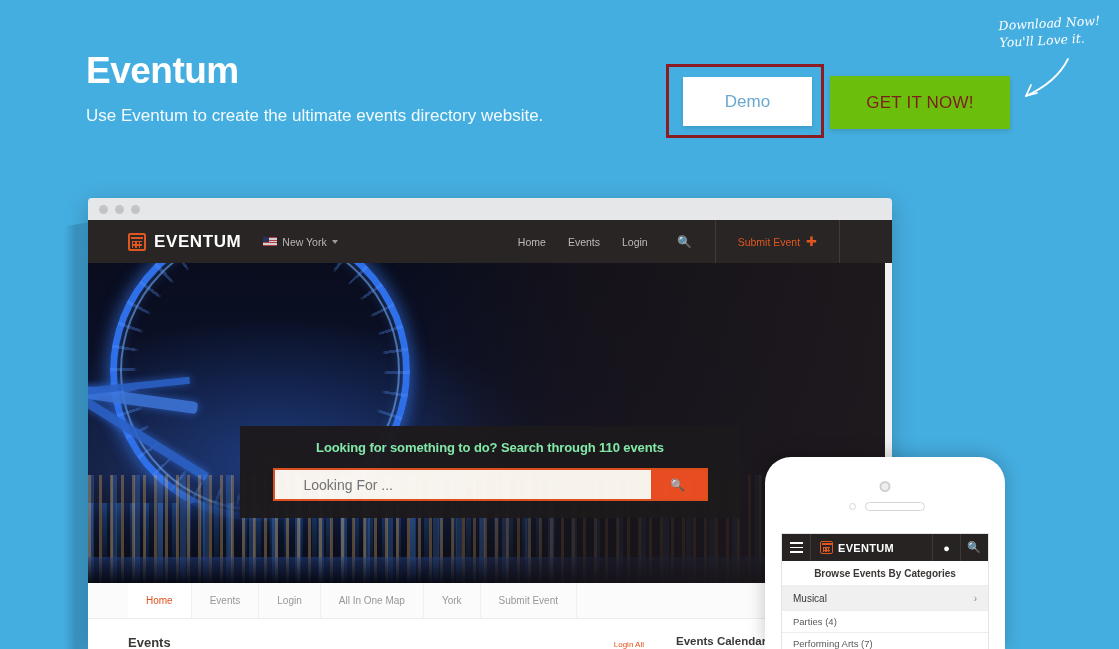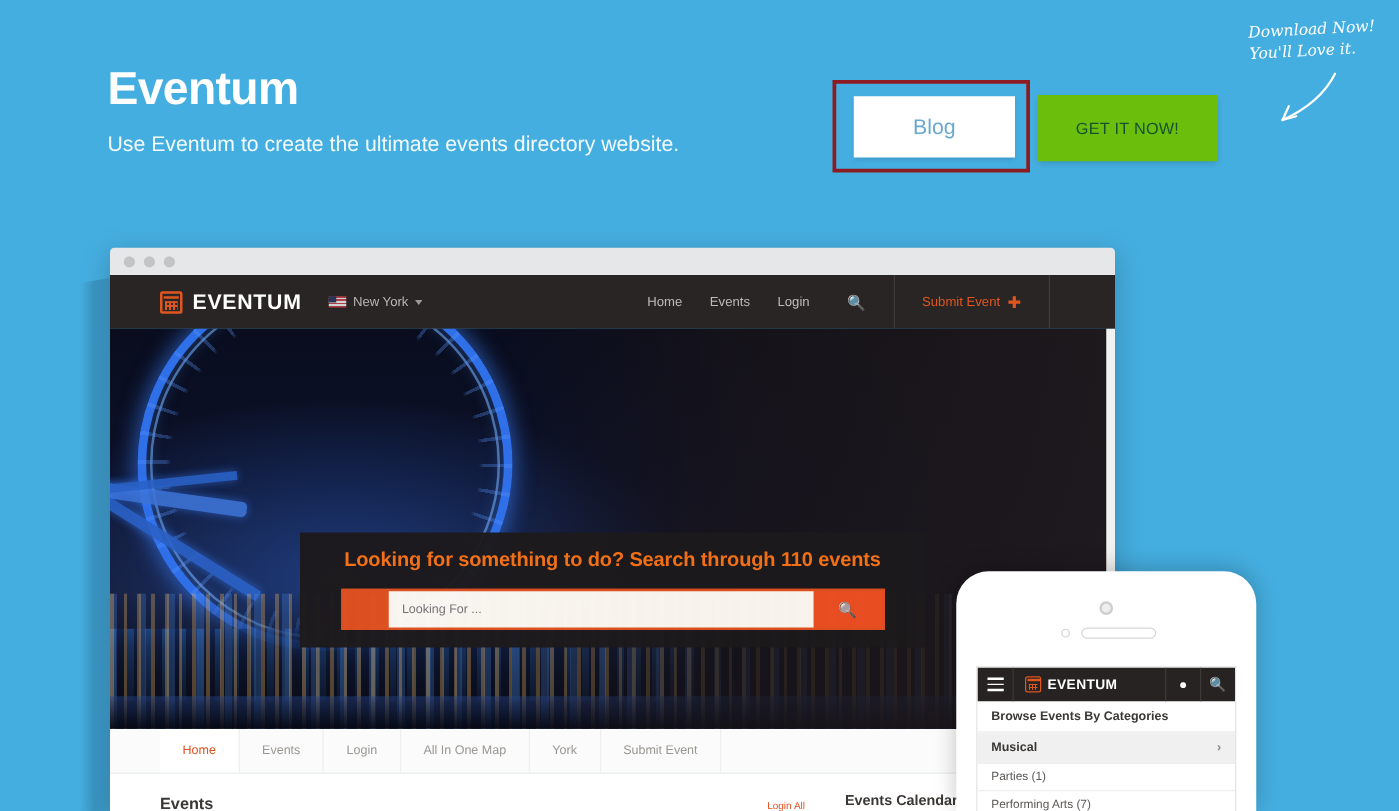--- a/index.html
+++ b/index.html
@@ -32,24 +32,24 @@
   .demo-btn {
     position: absolute; left: 17px; top: 13px;
     width: 129px; height: 49px;
     background: #ffffff;
     display: flex; align-items: center; justify-content: center;
     font-size: 17px; color: #6aa8d0;
     box-shadow: 0 2px 4px rgba(0,0,0,0.12);
   }
   .getit-btn {
     position: absolute; left: 164px; top: 12px;
-    width: 144px; height: 53px;
+    width: 180px; height: 53px;
     background: #6bbf0c;
     display: flex; align-items: center; justify-content: center;
-    font-size: 13px; color: #14532d; font-weight: 400;
+    font-size: 17px; color: #7f1d1d; font-weight: 400;
     box-shadow: 0 2px 5px rgba(0,0,0,0.15);
     letter-spacing: 0.2px;
   }
 
   
   .annot {
     position: absolute; left: 999px; top: 14px;
     width: 120px;
     color: #ffffff; font-size: 12.5px; line-height: 17px;
     font-family: "DejaVu Serif", serif;
@@ -200,32 +200,31 @@
 
   
   .search-overlay {
     position: absolute; left: 152px; top: 163px;
     width: 500px; height: 92px;
     background: #1d1a1c; opacity: .97;
     display: flex; flex-direction: column; align-items: center;
     padding-top: 14px;
   }
   .search-head {
-    color: #f97316; font-size: 16px; font-weight: bold;
+    color: #86efac; font-size: 13px; font-weight: bold;
     letter-spacing: -0.1px;
   }
   .search-row {
     margin-top: 13px; width: 435px; height: 33px; display: flex;
     border: 2px solid #e2511f; background: #e2511f;
   }
   .search-input {
     flex: 1; background: #fffaf3; border: none; outline: none;
-    padding-left: 11px; font-size: 10px; color: #8a8682;
+    padding-left: 29px; font-size: 14px; color: #8a8682;
     font-family: "Liberation Sans", sans-serif;
-    margin-left: 36px;
   }
   .search-btn {
     width: 55px; background: #ef4f23; color: #fff; border: none;
     display: flex; align-items: center; justify-content: center; font-size: 12px;
     cursor: pointer;
   }
 
   
   .site-tabs {
     height: 36px; background: #fbfbfb; display: flex; align-items: stretch;
@@ -304,34 +303,34 @@
   }
   .ph-logo-text { color: #fff; font-size: 11px; font-weight: bold; letter-spacing: .3px; }
   .ph-ic {
     width: 28px; height: 100%; display: flex; align-items: center; justify-content: center;
     color: #fff; font-size: 11px; border-left: 1px solid #3c3836;
   }
   .ph-row {
     height: 25px; display: flex; align-items: center; justify-content: space-between;
     padding: 0 11px; border-bottom: 1px solid #ededed; font-size: 10px; color: #3a3735;
   }
-  .ph-row.head { font-weight: bold; }
-  .ph-row.sel { background: #f0f0f0; font-weight: bold; }
+  .ph-row.head { font-weight: bold; justify-content: center; }
+  .ph-row.sel { background: #f0f0f0; font-weight: normal; }
   .ph-row.sub { color: #5b5856; font-size: 9.5px; height: 22px; }
   .chev { color: #8c8987; font-size: 10px; }
 </style>
 </head>
 <body>
 
 <div class="promo-title">Eventum</div>
 <div class="promo-sub">Use Eventum to create the ultimate events directory website.</div>
 
 <div class="cta-wrap">
   <div class="demo-highlight"></div>
-  <div class="demo-btn">Blog</div>
+  <div class="demo-btn">Demo</div>
   <div class="getit-btn">GET IT NOW!</div>
 </div>
 
 <div class="annot">
   <div>Download Now!</div>
   <div>You'll Love it.</div>
 </div>
 <svg class="annot-arrow" width="62" height="50" viewBox="0 0 62 50">
   <path d="M58 4 C50 20, 36 32, 16 41" stroke="#ffffff" stroke-width="1.8" fill="none" stroke-linecap="round"></path>
   <path d="M16 41 L27 38 M16 41 L21 30" stroke="#ffffff" stroke-width="1.8" fill="none" stroke-linecap="round"></path>
@@ -443,19 +442,19 @@
     </div>
 
     <div class="ph-row head">
       <span>Browse Events By Categories</span>
     </div>
     <div class="ph-row sel">
       <span>Musical</span>
       <span class="chev">›</span>
     </div>
     <div class="ph-row sub">
-      <span>Parties (1)</span>
+      <span>Parties (4)</span>
     </div>
     <div class="ph-row sub">
       <span>Performing Arts (7)</span>
     </div>
   </div>
 </div>
 
 </body></html>

